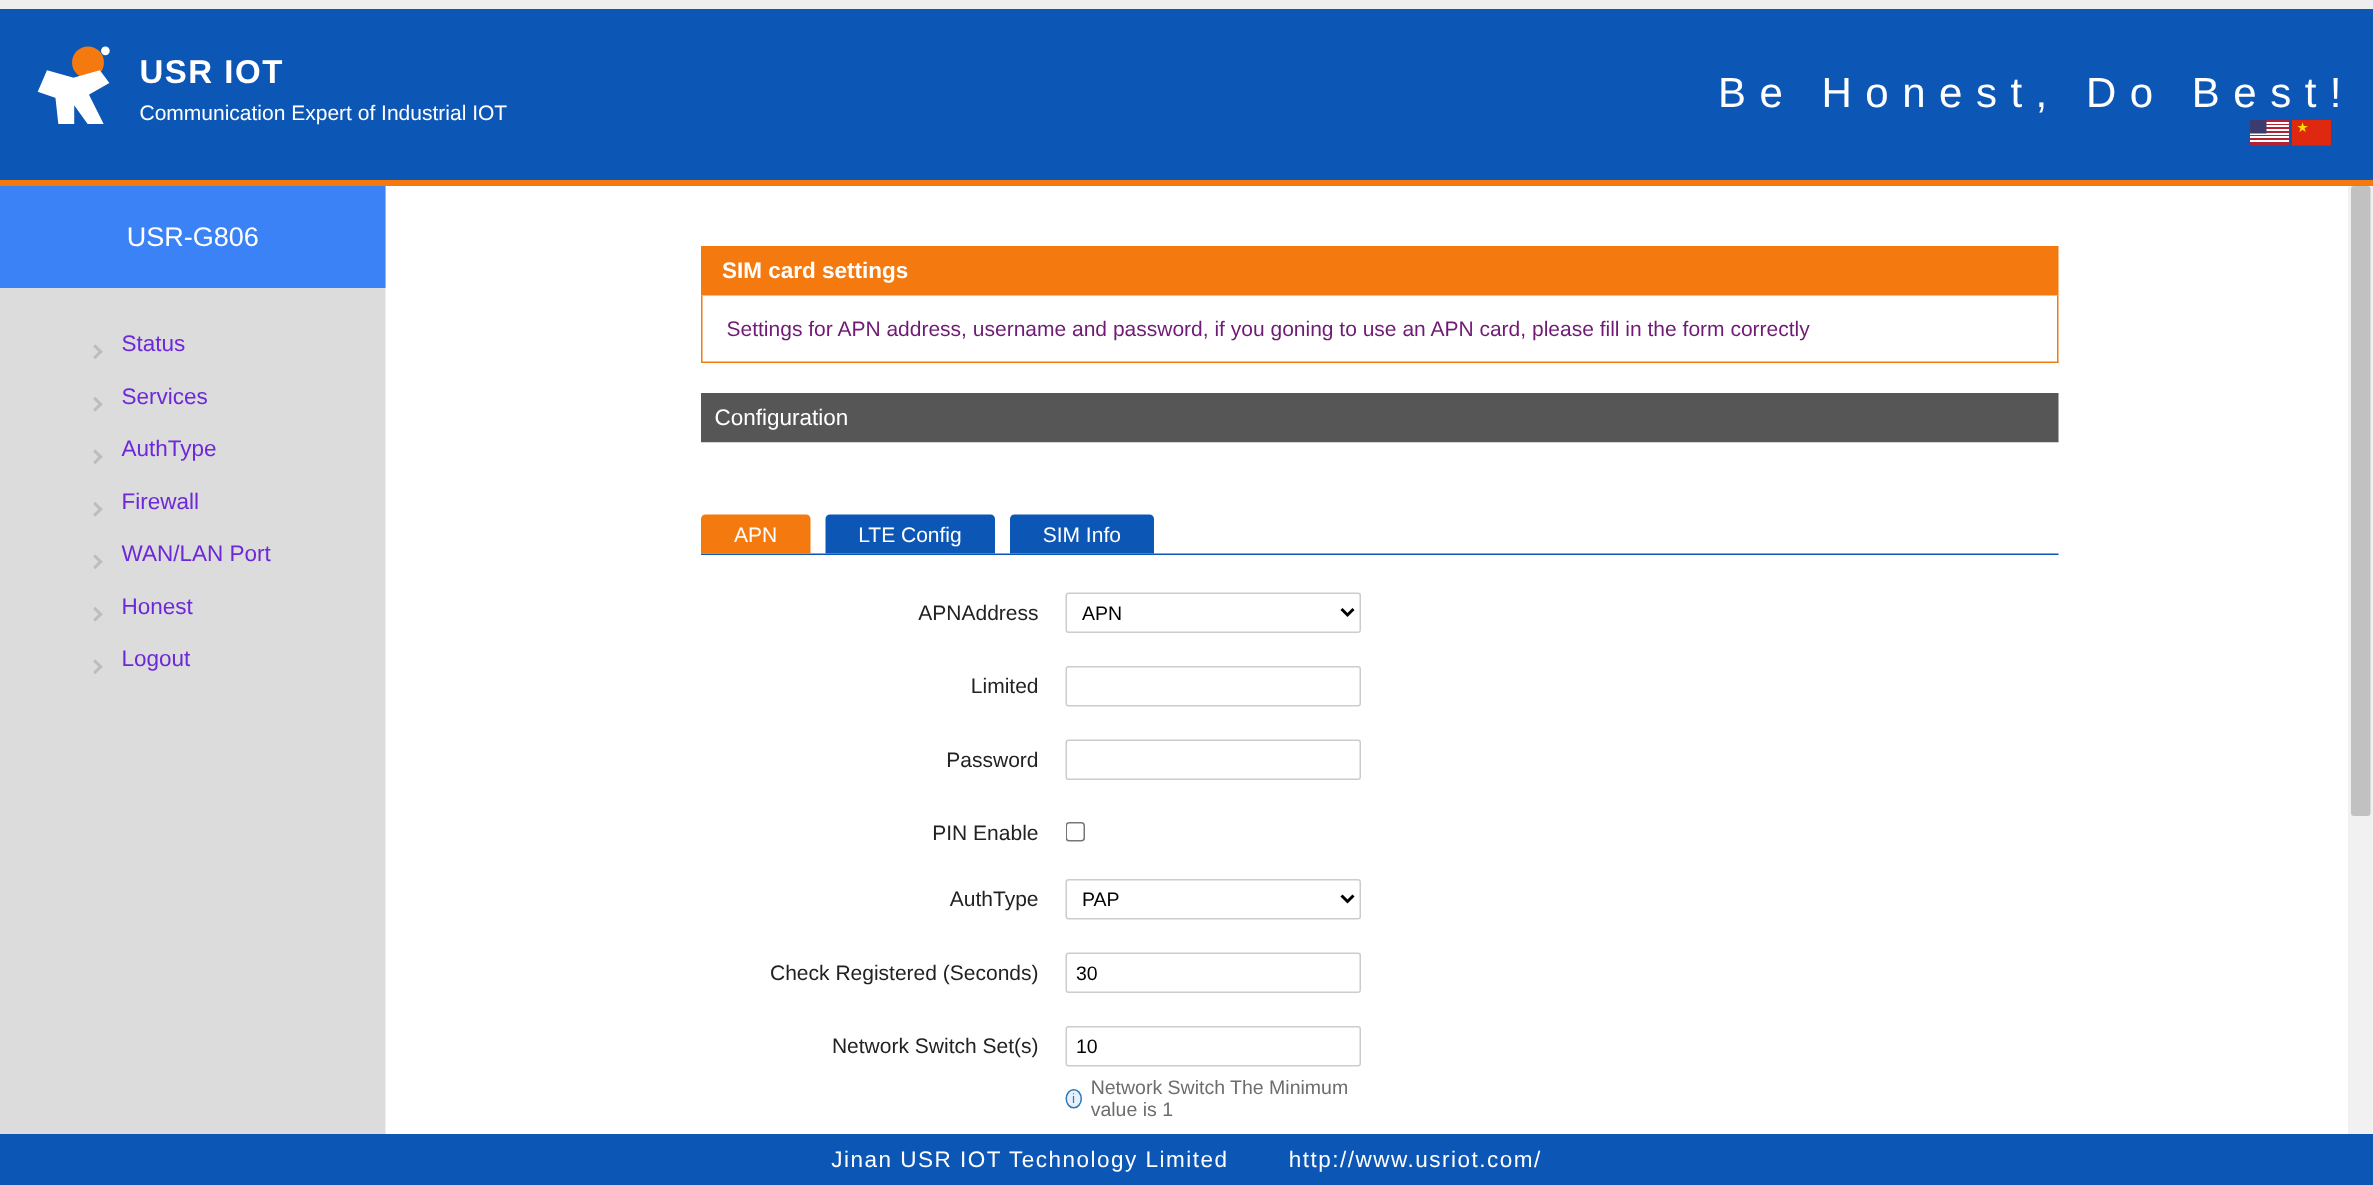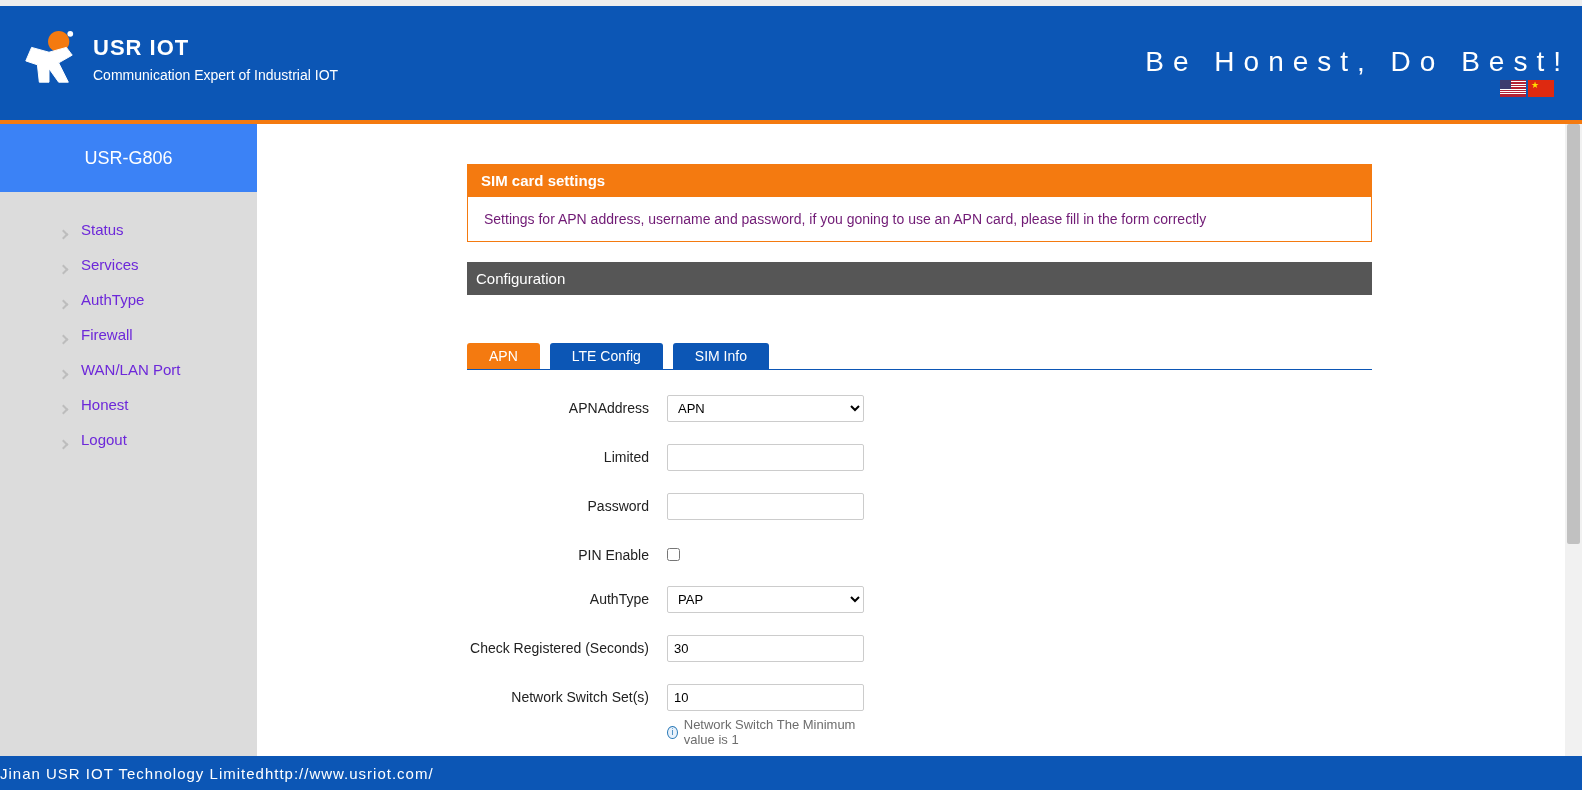--- a/index.html
+++ b/index.html
@@ -39,33 +39,33 @@
 .panel-desc { border:1px solid #f47a10; border-top:none; padding:14px 16px; color:#701a75; font-size:14px; margin-bottom:20px; }
 
 .config-hdr { background:#565656; color:#fff; padding:8px 9px; font-size:15px; margin-bottom:0; }
 .config-body { background:#fff; height:18px; margin-bottom:30px; }
 
 .tabs { display:flex; gap:10px; border-bottom:1px solid #0c56b5; }
 .tab { padding:5px 22px; color:#fff; font-size:14px; border-radius:3px 3px 0 0; cursor:pointer; }
 .tab.active { background:#f47a10; }
 .tab.inactive { background:#0c56b5; }
 
-.form { padding-top:25px; }
+.form { padding-top:25px;margin-left:43px; }
 .form-row { display:flex; align-items:flex-start; margin-bottom:22px; }
 .form-label { width:200px; text-align:right; padding-right:18px; font-size:14px; color:#222; padding-top:4px; line-height:1.3; }
 .form-field { width:200px; }
 .form-field select, .form-field input[type=text], .form-field input[type=password] { width:197px; height:27px; border:1px solid #ccc; border-radius:2px; padding:0 6px; font-size:13px; background:#fff; }
 .form-field input[type=checkbox] { margin-top:6px; }
 .hint { display:flex; align-items:center; gap:6px; margin-top:6px; font-size:13px; color:#6d6d6d; }
 .hint-icon { width:13px; height:13px; border:1px solid #2a7ab8; border-radius:50%; display:inline-flex; align-items:center; justify-content:center; font-size:9px; color:#2a7ab8; background:#e8f1fb; font-style:normal; }
 
 .scrollbar { position:absolute; right:0; top:0; width:17px; height:100%; background:#f1f1f1; }
 .scrollbar-thumb { position:absolute; right:2px; top:0; width:13px; height:420px; background:#c1c1c1; border-radius:2px; }
 
-.footer { position:absolute; left:0; bottom:0; width:100%; height:34px; background:#0c56b5; color:#fff; display:flex; align-items:center; justify-content:flex-start; font-size:15px; letter-spacing:1px; }
+.footer { position:absolute; left:0; bottom:0; width:100%; height:34px; background:#0c56b5; color:#fff; display:flex; align-items:center; justify-content:center; gap:40px; font-size:15px; letter-spacing:1px; }
 .footer a { color:#fff; text-decoration:none; }
 </style>
 </head>
 <body>
 
 <div class="urlbar-space"></div>
 
 <div class="header">
   <div class="logo-wrap">
     <div class="logo-glyph">

